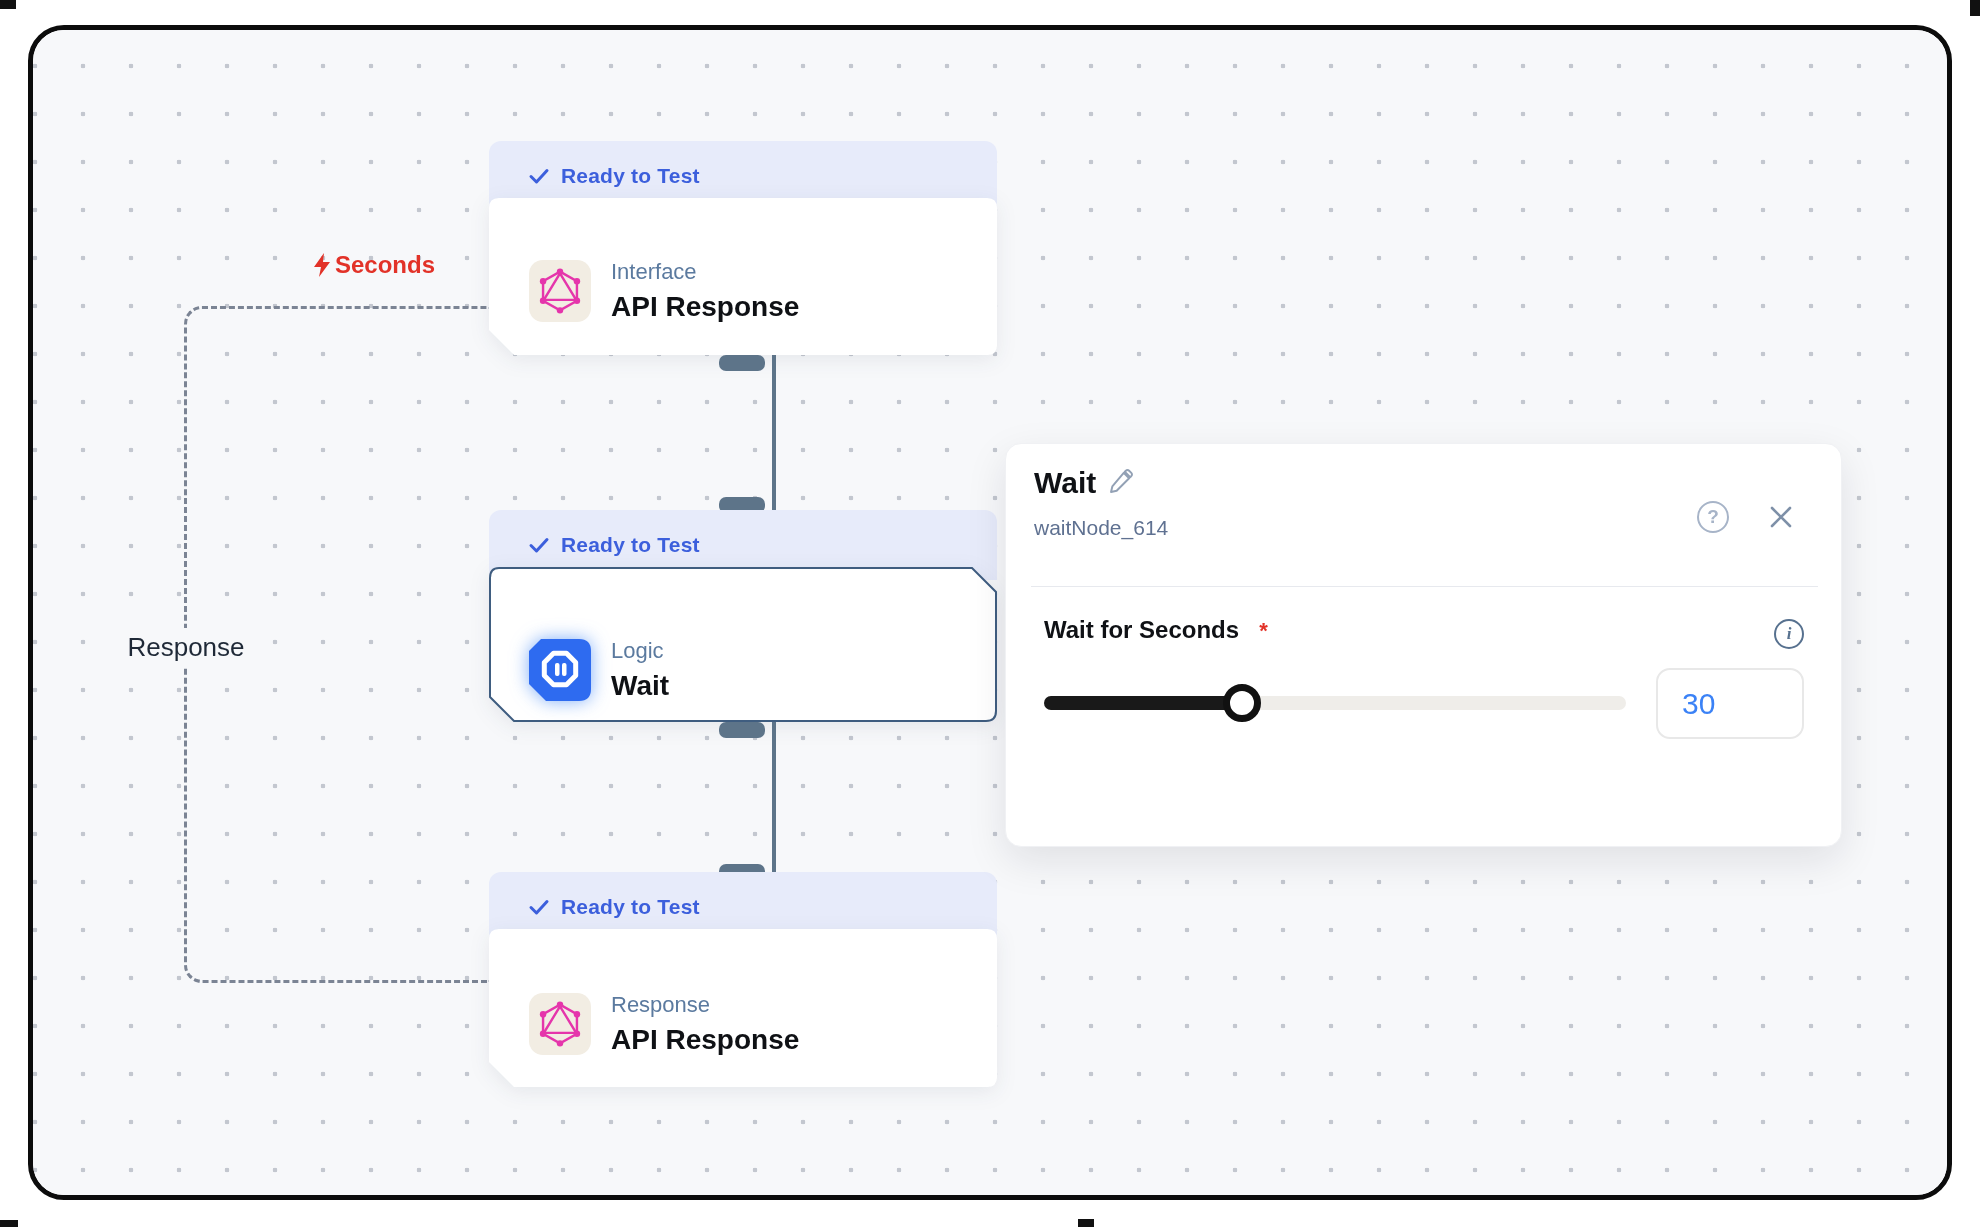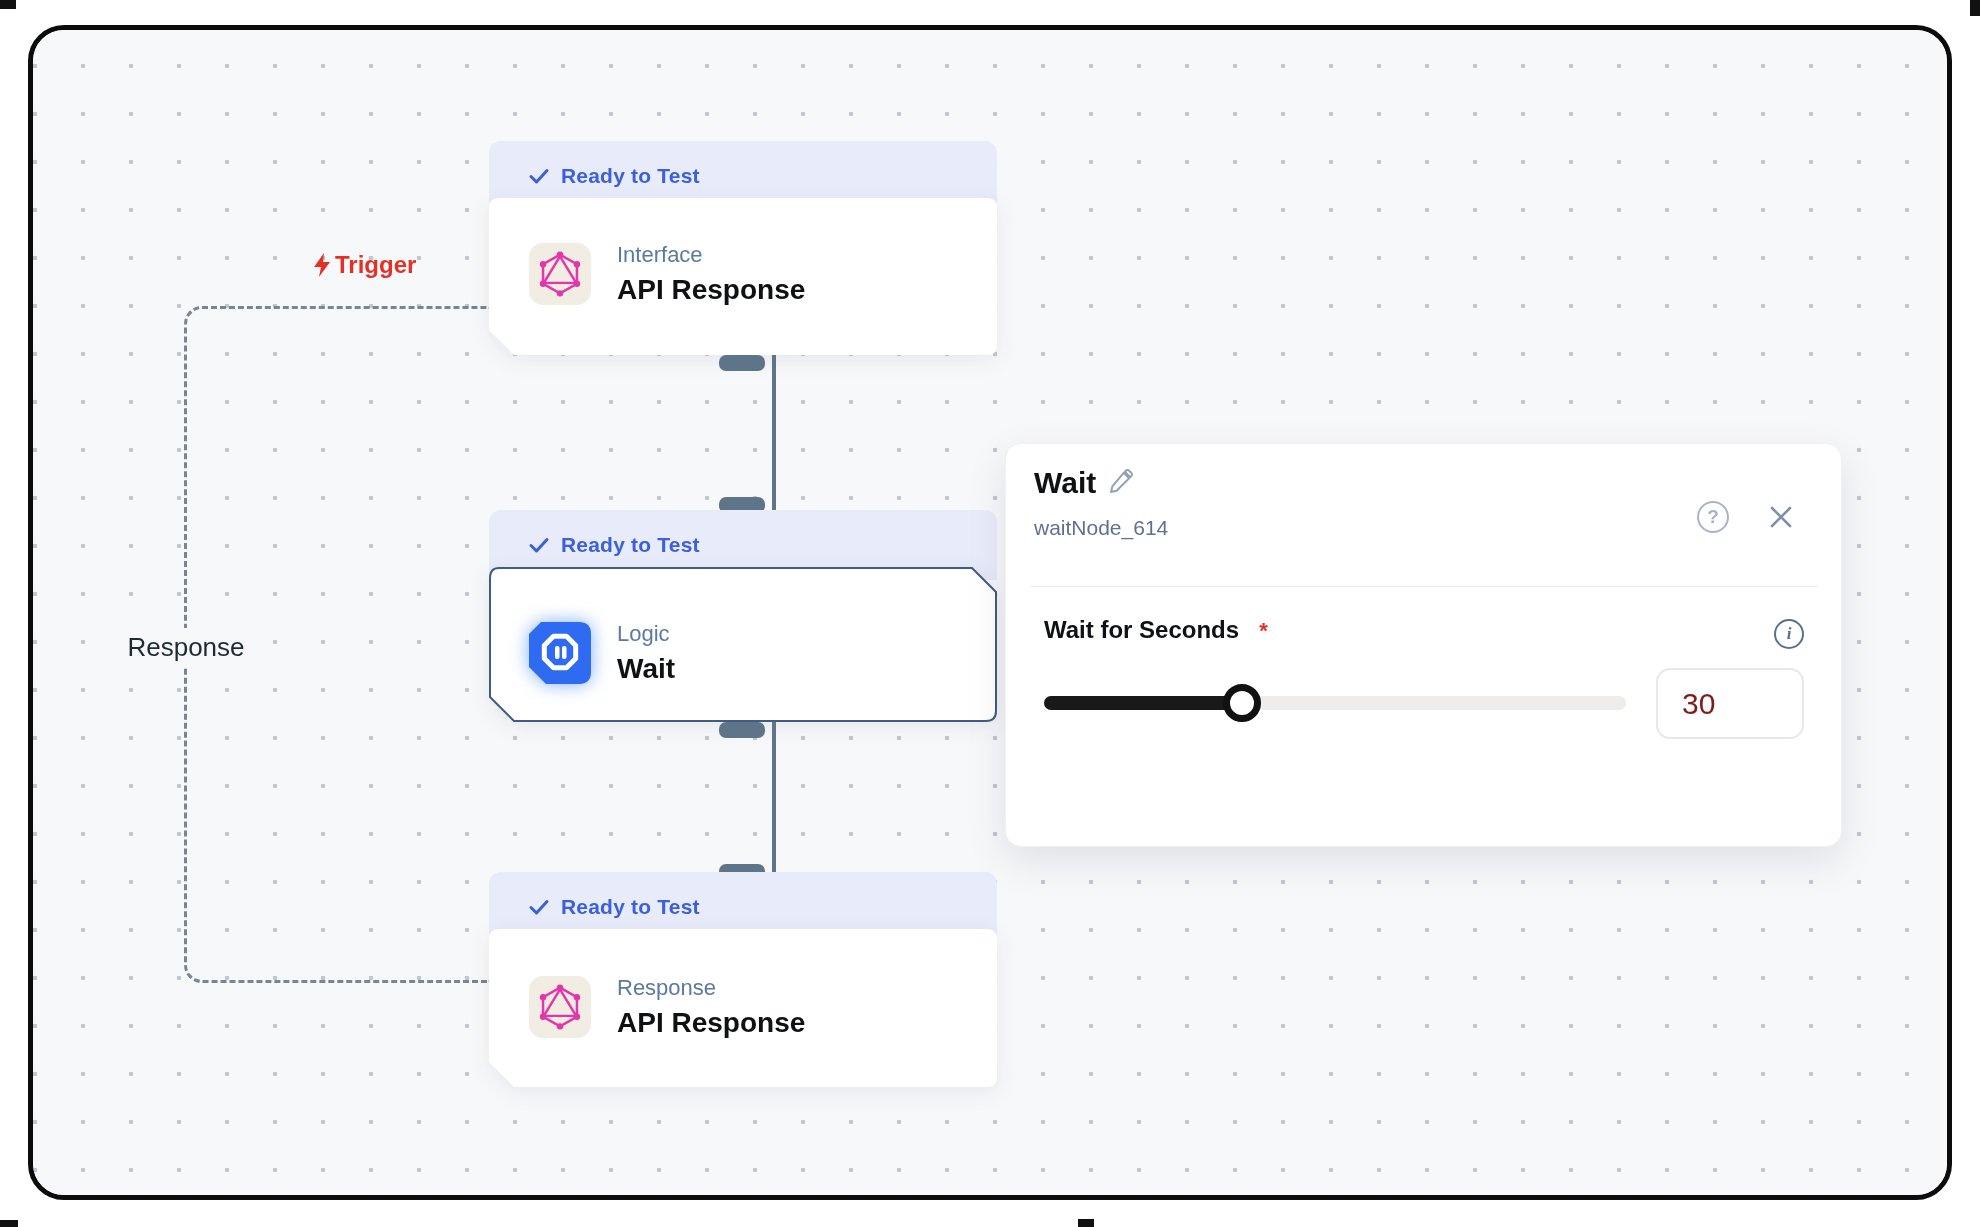--- a/index.html
+++ b/index.html
@@ -26,21 +26,21 @@
     background:#f7f8fa;padding:4px 0;}
   #trigger-label{left:278px;top:221px;width:130px;display:flex;align-items:center;gap:2px;
     color:#e23228;font-size:24px;font-weight:700;}
 
   
   .badge{left:456px;width:508px;background:#e7ebfa;border-radius:12px 12px 0 0;
     display:flex;align-items:center;gap:10px;padding:0 0 0 38px;box-sizing:border-box;}
   .badge-label{color:#3c5fdc;font-size:21px;font-weight:700;letter-spacing:.2px;}
   .node-card{left:456px;width:508px;}
   .node-card svg.shape{position:absolute;left:0;top:0;filter:drop-shadow(0 5px 10px rgba(30,41,59,.08));}
-  .node-content{position:absolute;left:0;top:0;width:508px;display:flex;align-items:center;gap:26px;padding:44px 0 0 40px;box-sizing:border-box;}
+  .node-content{position:absolute;left:0;top:17px;width:508px;display:flex;align-items:center;gap:20px;padding:44px 0 0 40px;box-sizing:border-box;}
   .tile{width:62px;height:62px;flex:0 0 62px;position:relative;}
   .tile-beige{background:#f2ede3;border-radius:14px;display:flex;align-items:center;justify-content:center;}
   .node-texts{display:flex;flex-direction:column;gap:6px;}
   .node-category{font-size:22px;color:#5b7a9f;}
   .node-title{font-size:28px;font-weight:700;color:#0f1115;}
 
   
   .edge-line{left:739px;width:4px;background:#5d7489;}
   .edge-cap{left:686px;width:46px;height:16px;background:#5d7489;border-radius:7px;}
 
@@ -57,21 +57,21 @@
   #field-label-row{left:38px;top:172px;display:flex;gap:20px;align-items:baseline;}
   #field-label{font-size:24px;font-weight:700;color:#0f1115;}
   #field-required{font-size:22px;font-weight:700;color:#e23228;}
   #info-btn{left:768px;top:175px;width:30px;height:30px;border:2.5px solid #57718f;color:#57718f;
     font-size:17px;font-style:italic;font-weight:700;font-family:"Liberation Serif",serif;}
   #slider-track{left:38px;top:252px;width:582px;height:14px;border-radius:7px;background:#efede9;}
   #slider-fill{position:absolute;left:0;top:0;height:14px;border-radius:7px;background:#191919;}
   #slider-thumb{position:absolute;top:50%;width:38px;height:38px;border-radius:50%;background:#fff;
     border:7px solid #111;box-sizing:border-box;transform:translate(-50%,-50%);cursor:grab;}
   #seconds-input{left:650px;top:224px;width:148px;height:71px;border:2px solid #e8e8e8;border-radius:14px;
-    box-sizing:border-box;font-size:30px;color:#7f1d1d;padding:0 0 0 24px;outline:none;background:#fff;
+    box-sizing:border-box;font-size:30px;color:#3b82f6;padding:0 0 0 24px;outline:none;background:#fff;
     font-family:"Liberation Sans","DejaVu Sans",sans-serif;}
 </style>
 </head>
 <body>
 
 <div id="page">
 
   <div class="abs mark" style="left:0;top:0;width:16px;height:9px"></div>
   <div class="abs mark" style="left:1970px;top:0;width:10px;height:16px"></div>
   <div class="abs mark" style="left:0;top:1220px;width:18px;height:7px"></div>
@@ -80,21 +80,21 @@
   <div class="abs" id="canvas">
     <div id="canvas-inner">
 
       <div class="abs" id="loop"></div>
       <div class="abs" id="response-edge-label">Response</div>
 
       <div class="abs" id="trigger-label">
         <svg width="22" height="26" viewBox="0 0 22 26">
           <path d="M13 1 L3 15 h7 L8 25 L19 10 h-7 Z" fill="#e23228"></path>
         </svg>
-        <span>Trigger</span>
+        <span>Seconds</span>
       </div>
 
       <div class="abs badge" style="top:111px;height:70px">
         <svg width="24" height="24" viewBox="0 0 24 24">
           <path d="M4 12.5 L9.5 18 L20 6.5" fill="none" stroke="#3c5fdc" stroke-width="3" stroke-linecap="round" stroke-linejoin="round"></path>
         </svg>
         <span class="badge-label">Ready to Test</span>
       </div>
       <div class="abs node-card" style="top:168px;height:157px">
         <svg class="shape" width="508" height="157" viewBox="0 0 508 157">

